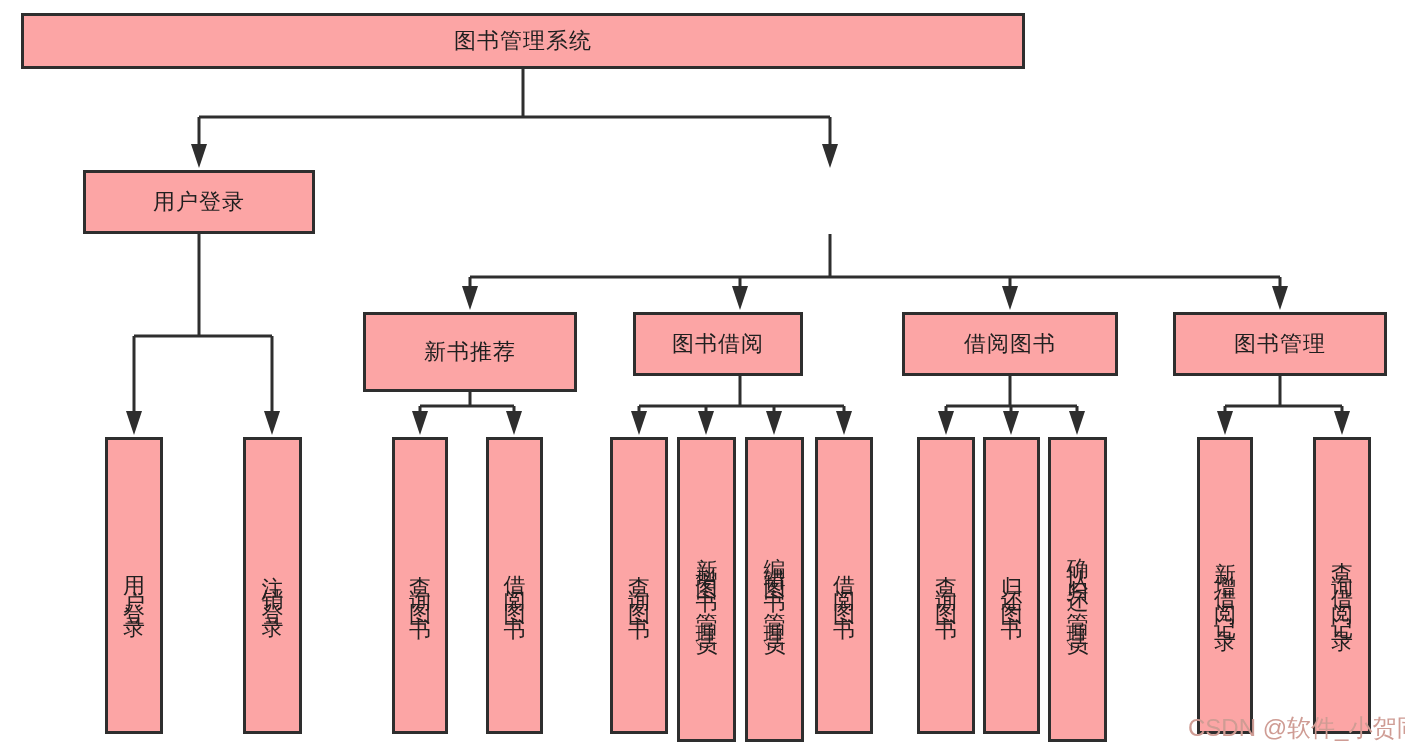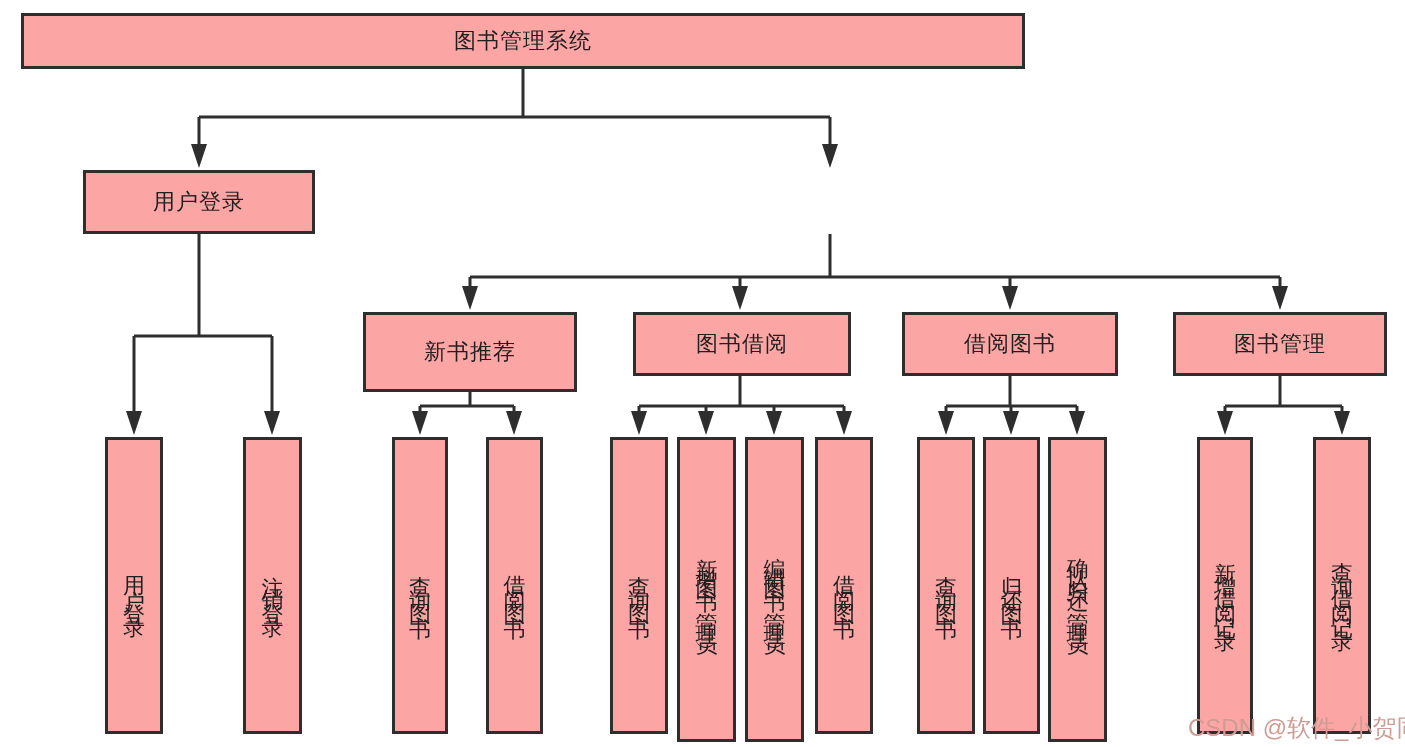--- a/index.html
+++ b/index.html
@@ -101,21 +101,21 @@
     <span class="hlabel">图书管理系统</span>
   </div>
 
   <div class="node" style="left:83px;top:170px;width:232px;height:64px">
     <span class="hlabel">用户登录</span>
   </div>
 
   <div class="node" style="left:363px;top:312px;width:214px;height:80px">
     <span class="hlabel">新书推荐</span>
   </div>
-  <div class="node" style="left:633px;top:312px;width:218px;height:64px">
+  <div class="node" style="left:633px;top:312px;width:170px;height:64px">
     <span class="hlabel">图书借阅</span>
   </div>
   <div class="node" style="left:902px;top:312px;width:216px;height:64px">
     <span class="hlabel">借阅图书</span>
   </div>
   <div class="node" style="left:1173px;top:312px;width:214px;height:64px">
     <span class="hlabel">图书管理</span>
   </div>
 
   <div class="node" style="left:105px;top:437px;width:58px;height:297px">

